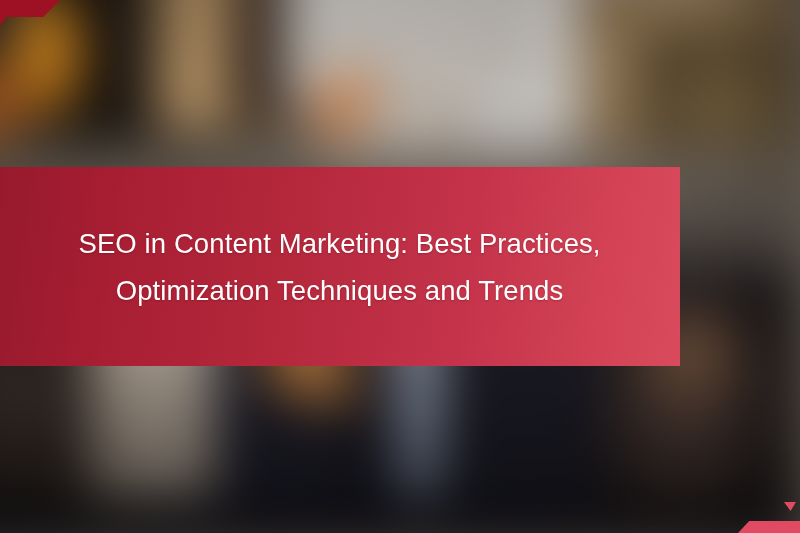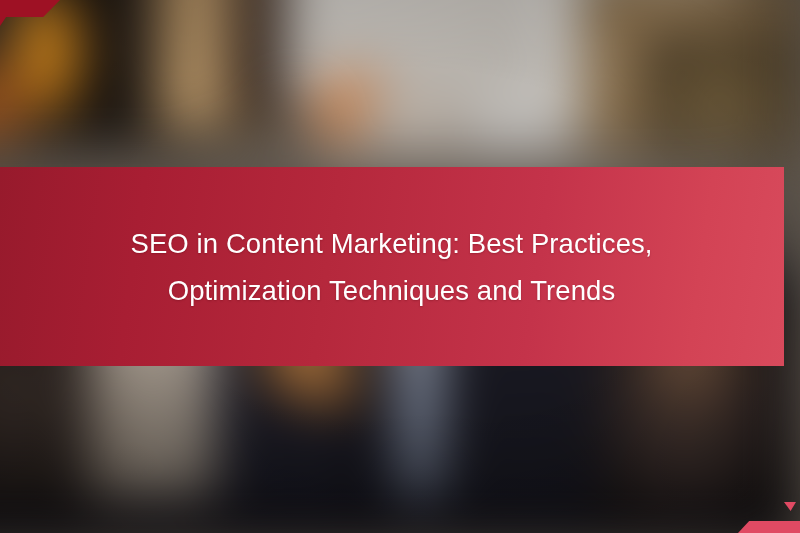--- a/index.html
+++ b/index.html
@@ -238,21 +238,21 @@
     width: 12px; height: 9px;
     background: #e04a63;
     clip-path: polygon(0 0, 100% 0, 55% 100%);
   }
 
   
   .banner {
     position: absolute;
     left: 0;
     top: 167px;
-    width: 784px;
+    width: 680px;
     height: 199px;
     background: linear-gradient(98deg,
         #971a2c 0%,
         #a81e33 18%,
         #b5283c 42%,
         #c4334a 68%,
         #d34355 88%,
         #d84a5c 100%);
     display: flex;
     align-items: center;

